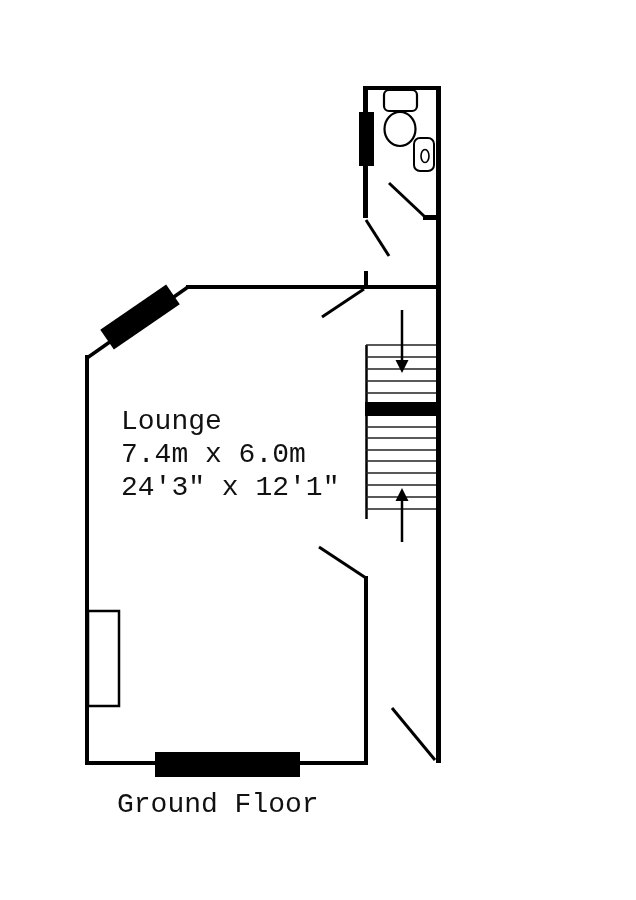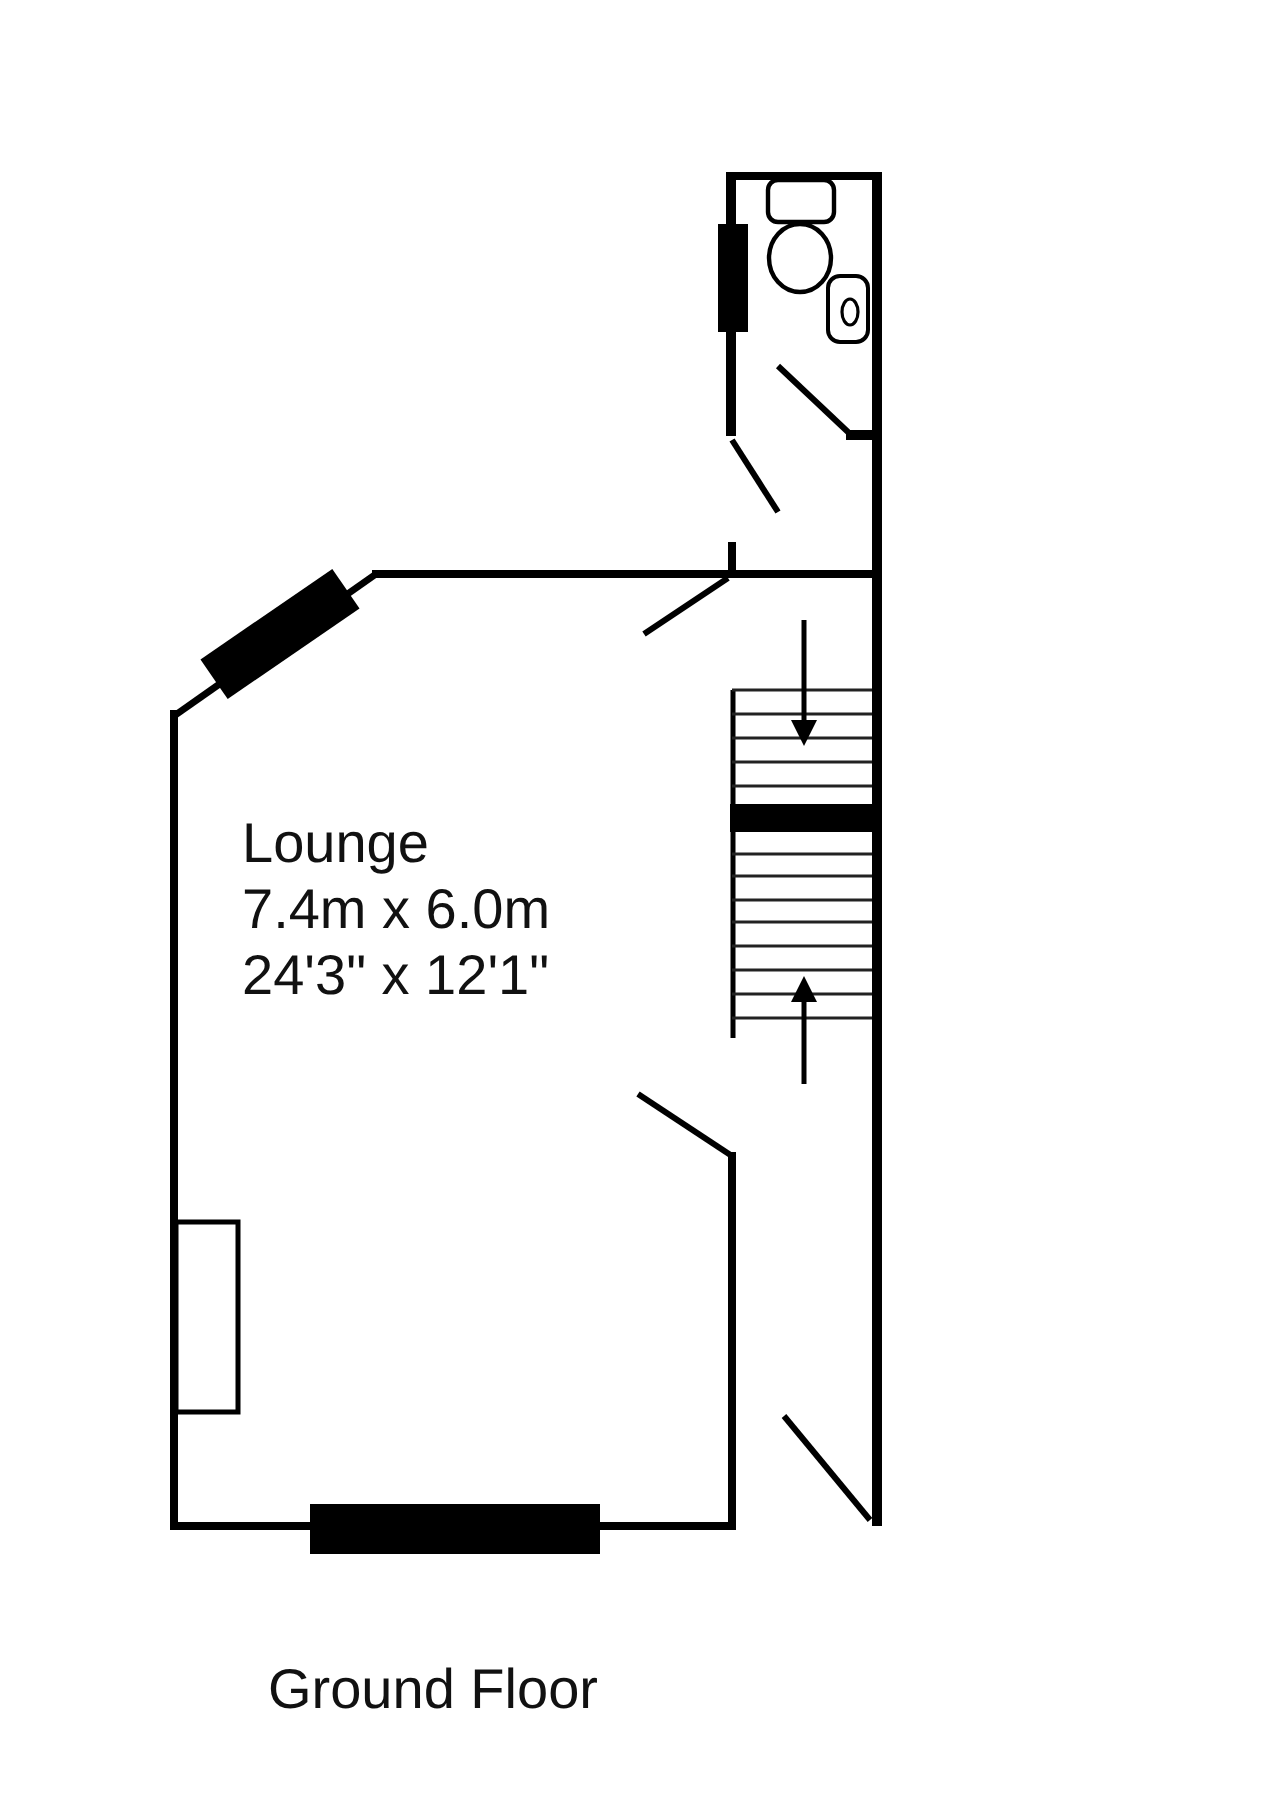--- a/index.html
+++ b/index.html
@@ -3,33 +3,33 @@
 <meta charset="utf-8">
 <style>
   html, body {
     margin: 0; padding: 0;
     background: #ffffff;
   }
   #canvas {
     position: relative;
     width: 636px; height: 900px;
     background: #ffffff;
-    font-family: Liberation Sans, sans-serif;
+    font-family: Liberation Mono, monospace;
     overflow: hidden;
   }
   #plan-svg { position: absolute; left: 0; top: 0; }
   .label-block {
     position: absolute;
     color: #111111;
     font-size: 28px;
     line-height: 33px;
     white-space: nowrap;
   }
   #lounge-label-block { left: 121px; top: 405px; }
-  #floor-label { left: 134px; top: 788px; margin-top: 40px; }
+  #floor-label { left: 117px; top: 788px; }
 </style>
 </head>
 <body>
 
 <div id="canvas">
 
   <svg id="plan-svg" width="636" height="900" viewBox="0 0 636 900">
 
     <g fill="#000000">
       <rect x="363" y="86" width="78" height="4"></rect>

